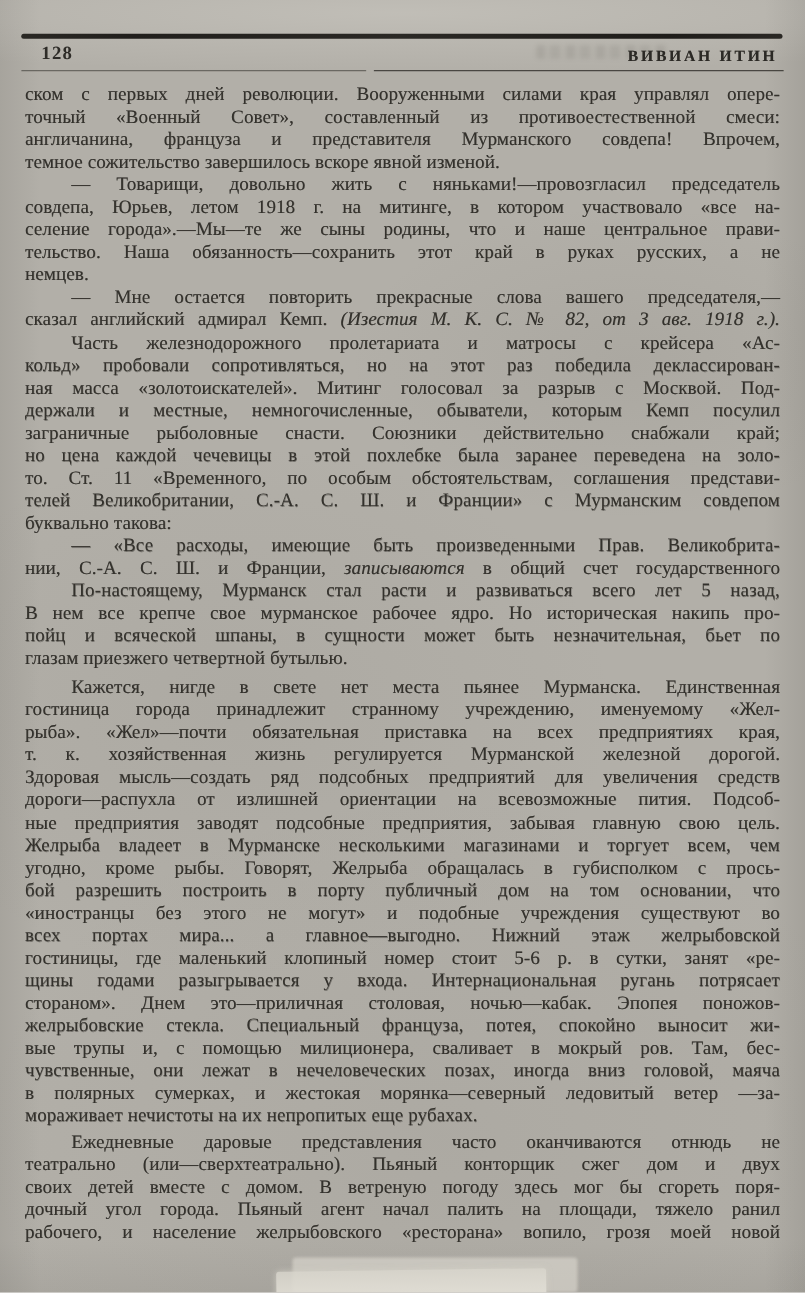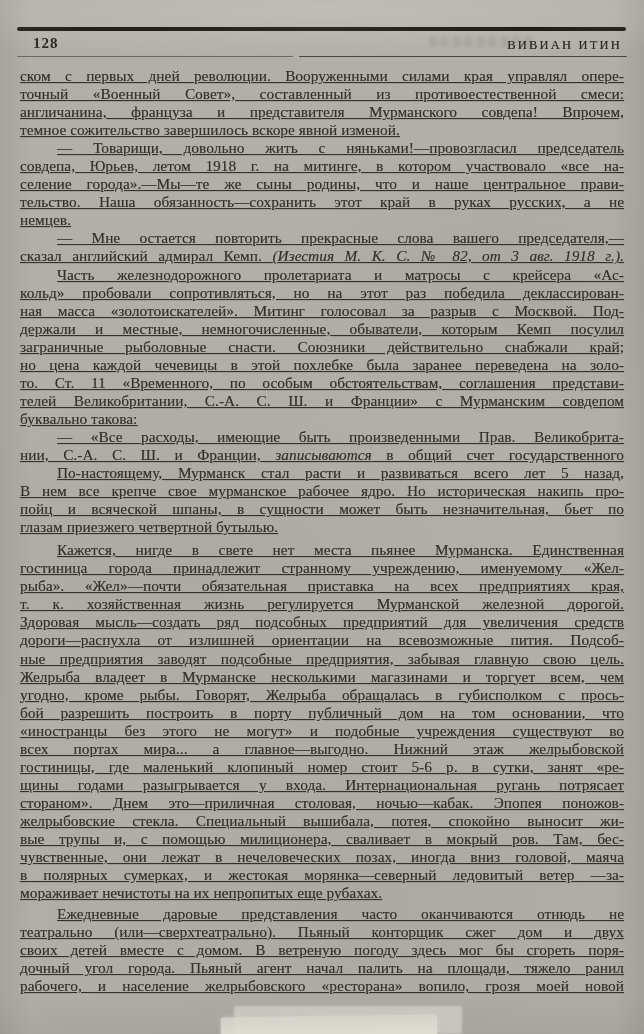--- a/index.html
+++ b/index.html
@@ -27,21 +27,21 @@
     position: absolute; left: 17px; top: 27px; width: 609px; height: 4px;
     background: linear-gradient(90deg, #2a2824, #211f1c 15%, #2b2925 50%, #1f1d1a 85%, #2a2824);
     border-radius: 2px;
   }
   .page-number {
     position: absolute; left: 33px; top: 35px;
     font-size: 15px; font-weight: 600; letter-spacing: 1px; color: #2e2c28; text-align: center;
   }
   .running-title {
     position: absolute; right: 22px; top: 38px;
-    font-size: 12.5px; font-weight: 400; letter-spacing: 2.2px; color: #2b2925;
+    font-size: 12.5px; font-weight: 700; letter-spacing: 2.2px; color: #2b2925;
     text-shadow: 0 0 0.5px rgba(43,41,37,0.6);
     margin-left: 36px;
   }
   .bleed-smudge {
     position: absolute; right: 110px; top: 36px; width: 105px; height: 11px;
     background: repeating-linear-gradient(90deg,
       rgba(95,92,86,0.30) 0 7px, rgba(95,92,86,0.05) 7px 11px,
       rgba(95,92,86,0.26) 11px 19px, rgba(95,92,86,0.04) 19px 24px);
     filter: blur(1.6px); opacity: 0.5; border-radius: 2px;
   }
@@ -55,21 +55,21 @@
   }
   
   .text-block {
     position: absolute; left: 20px; top: 67px; width: 604px;
     font-size: 15.2px; line-height: 18.05px;
     color: #33312c;
     text-shadow: 0.3px 0.3px 0.35px rgba(45,43,38,0.45);
     letter-spacing: 0.1px;
   }
   .para { margin: 0; }
-  .line { min-height: 18.05px; text-decoration: underline; }
+  .line { min-height: 18.05px; }
   .jline { text-align: justify; text-align-last: justify; }
   .lline { text-align: left; }
   .indent { text-indent: 37px; }
   .it { font-style: italic; }
   
   .slip-fade {
     position: absolute; left: 234px; top: 1006px; width: 228px; height: 28px;
     background: rgba(222,219,210,0.60);
     filter: blur(1.2px);
     border-radius: 3px;
@@ -146,21 +146,21 @@
         <div class="line jline"><span>дороги—распухла от излишней ориентации на всевозможные пития. Подсоб-</span></div>
         <div class="line jline"><span>ные предприятия заводят подсобные предприятия, забывая главную свою цель.</span></div>
         <div class="line jline"><span>Желрыба владеет в Мурманске несколькими магазинами и торгует всем, чем</span></div>
         <div class="line jline"><span>угодно, кроме рыбы. Говорят, Желрыба обращалась в губисполком с прось-</span></div>
         <div class="line jline"><span>бой разрешить построить в порту публичный дом на том основании, что</span></div>
         <div class="line jline"><span>«иностранцы без этого не могут» и подобные учреждения существуют во</span></div>
         <div class="line jline"><span>всех портах мира... а главное—выгодно. Нижний этаж желрыбовской</span></div>
         <div class="line jline"><span>гостиницы, где маленький клопиный номер стоит 5-6 р. в сутки, занят «ре-</span></div>
         <div class="line jline"><span>щины годами разыгрывается у входа. Интернациональная ругань потрясает</span></div>
         <div class="line jline"><span>стораном». Днем это—приличная столовая, ночью—кабак. Эпопея поножов-</span></div>
-        <div class="line jline"><span>желрыбовские стекла. Специальный вышибала, потея, спокойно выносит жи-</span></div>
+        <div class="line jline"><span>желрыбовские стекла. Специальный француза, потея, спокойно выносит жи-</span></div>
         <div class="line jline"><span>вые трупы и, с помощью милиционера, сваливает в мокрый ров. Там, бес-</span></div>
         <div class="line jline"><span>чувственные, они лежат в нечеловеческих позах, иногда вниз головой, маяча</span></div>
         <div class="line jline"><span>в полярных сумерках, и жестокая морянка—северный ледовитый ветер —за-</span></div>
         <div class="line lline"><span>мораживает нечистоты на их непропитых еще рубахах.</span></div>
       </div>
       <div class="para" style="margin-top: 3px;">
         <div class="line jline indent"><span>Ежедневные даровые представления часто оканчиваются отнюдь не</span></div>
         <div class="line jline"><span>театрально (или—сверхтеатрально). Пьяный конторщик сжег дом и двух</span></div>
         <div class="line jline"><span>своих детей вместе с домом. В ветреную погоду здесь мог бы сгореть поря-</span></div>
         <div class="line jline"><span>дочный угол города. Пьяный агент начал палить на площади, тяжело ранил</span></div>

